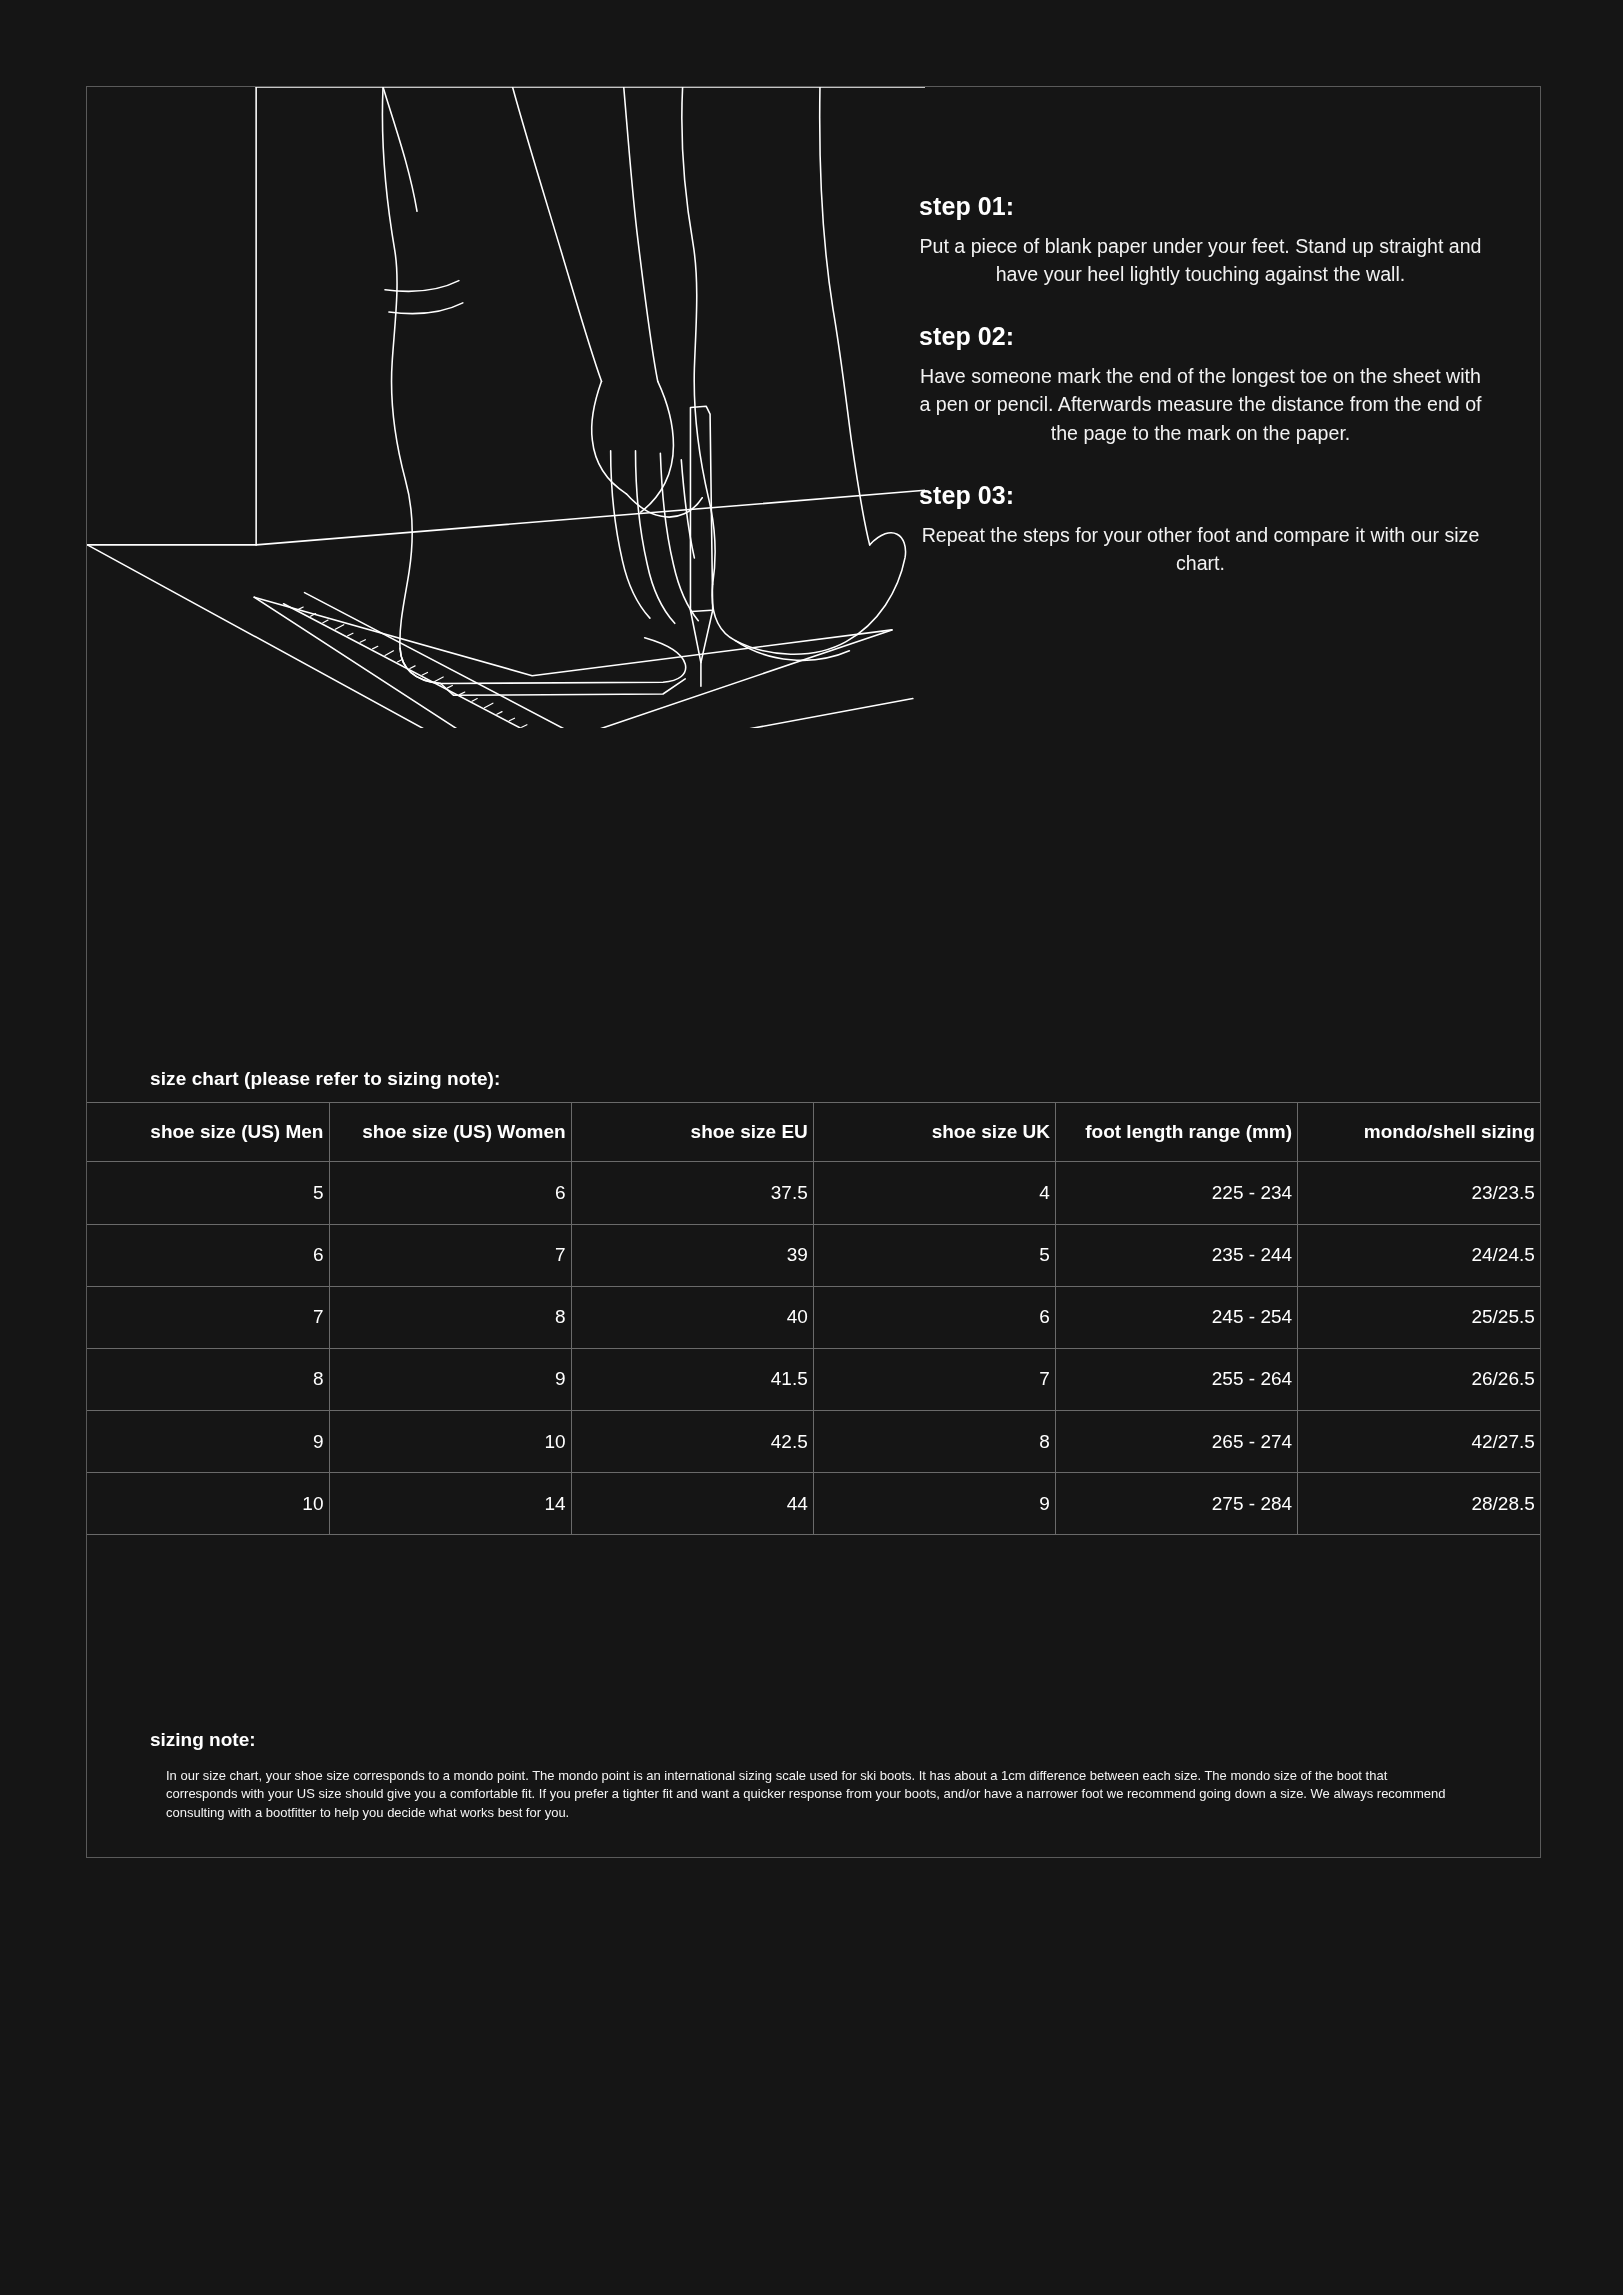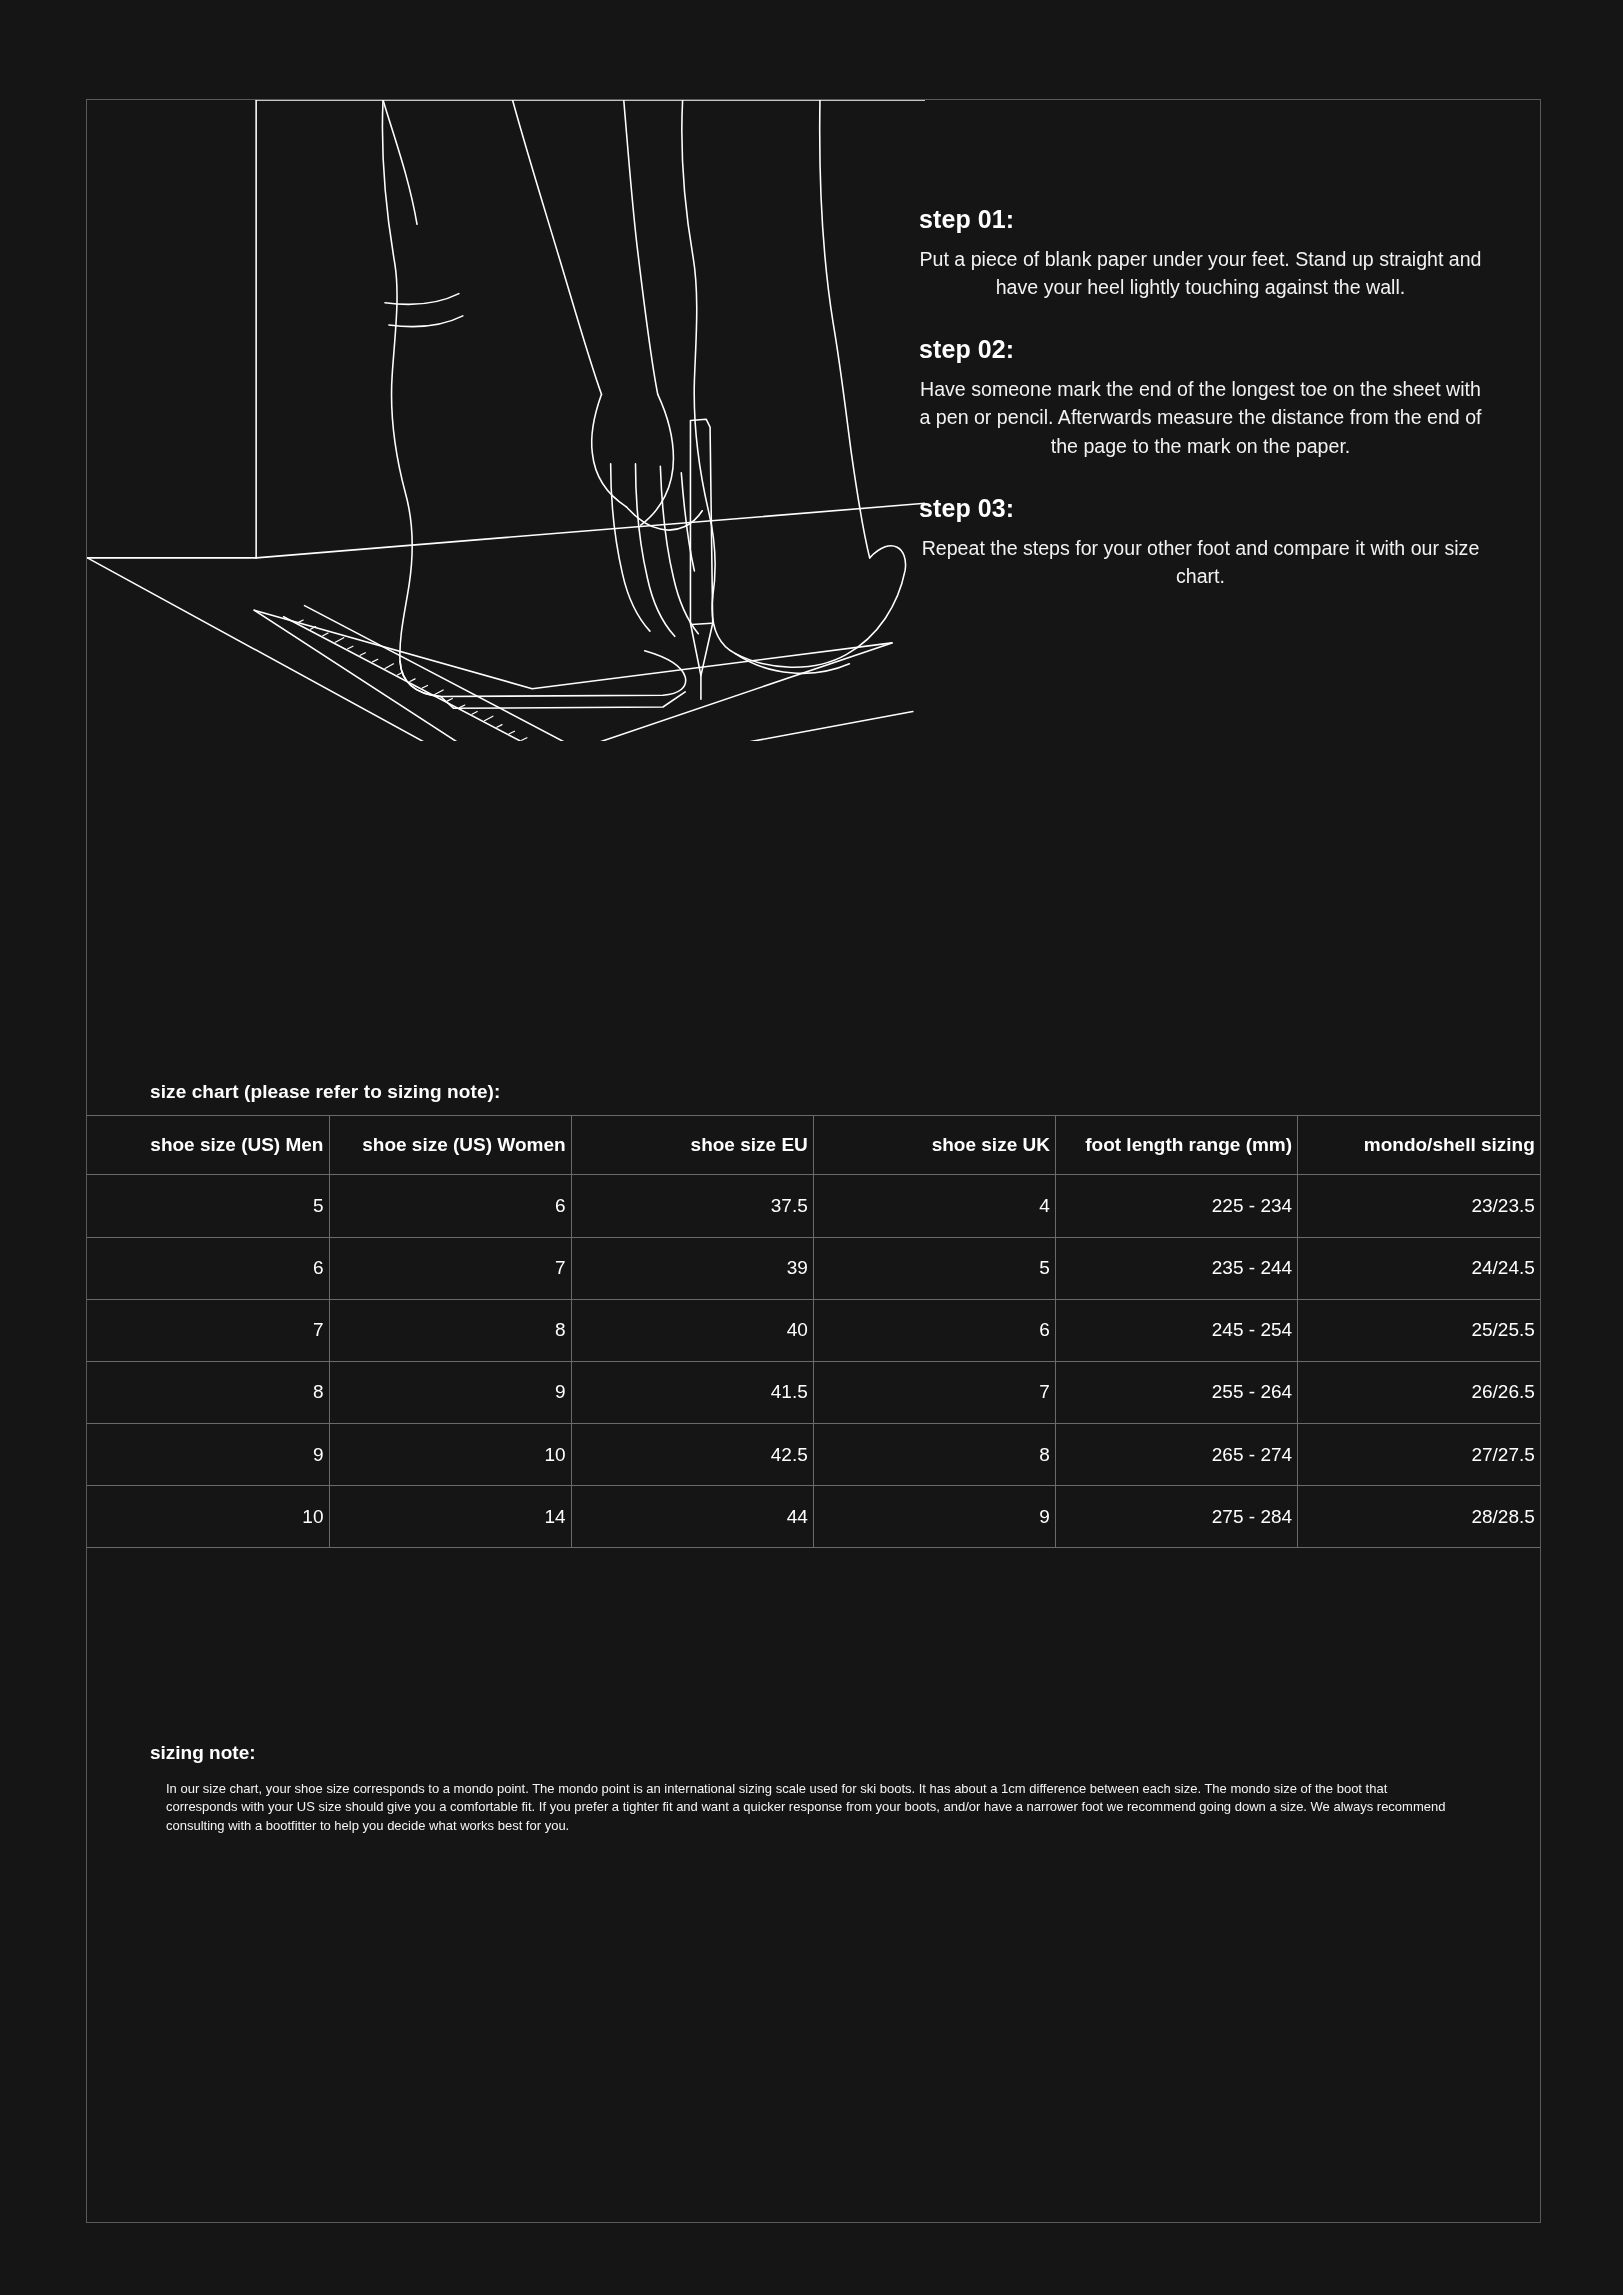--- a/index.html
+++ b/index.html
@@ -10,23 +10,23 @@
   body {
     width: 1623px;
     height: 2295px;
     font-family: "Liberation Sans", sans-serif;
     color: #ffffff;
     -webkit-font-smoothing: antialiased;
   }
   .page {
     position: absolute;
     left: 86px;
-    top: 99px;
+    top: 86px;
     width: 1455px;
-    height: 2124px;
+    height: 1772px;
     border: 1.3px solid #5a5a5a;
     box-sizing: border-box;
   }
   
   .illustration {
     position: absolute;
     left: 0px;
     top: 0px;
     width: 838px;
     height: 641px;
@@ -251,21 +251,21 @@
         <td>7</td>
         <td>255 - 264</td>
         <td>26/26.5</td>
       </tr>
       <tr>
         <td>9</td>
         <td>10</td>
         <td>42.5</td>
         <td>8</td>
         <td>265 - 274</td>
-        <td>27/27.5</td>
+        <td>42/27.5</td>
       </tr>
       <tr>
         <td>10</td>
         <td>14</td>
         <td>44</td>
         <td>9</td>
         <td>275 - 284</td>
         <td>28/28.5</td>
       </tr>
     </tbody>

